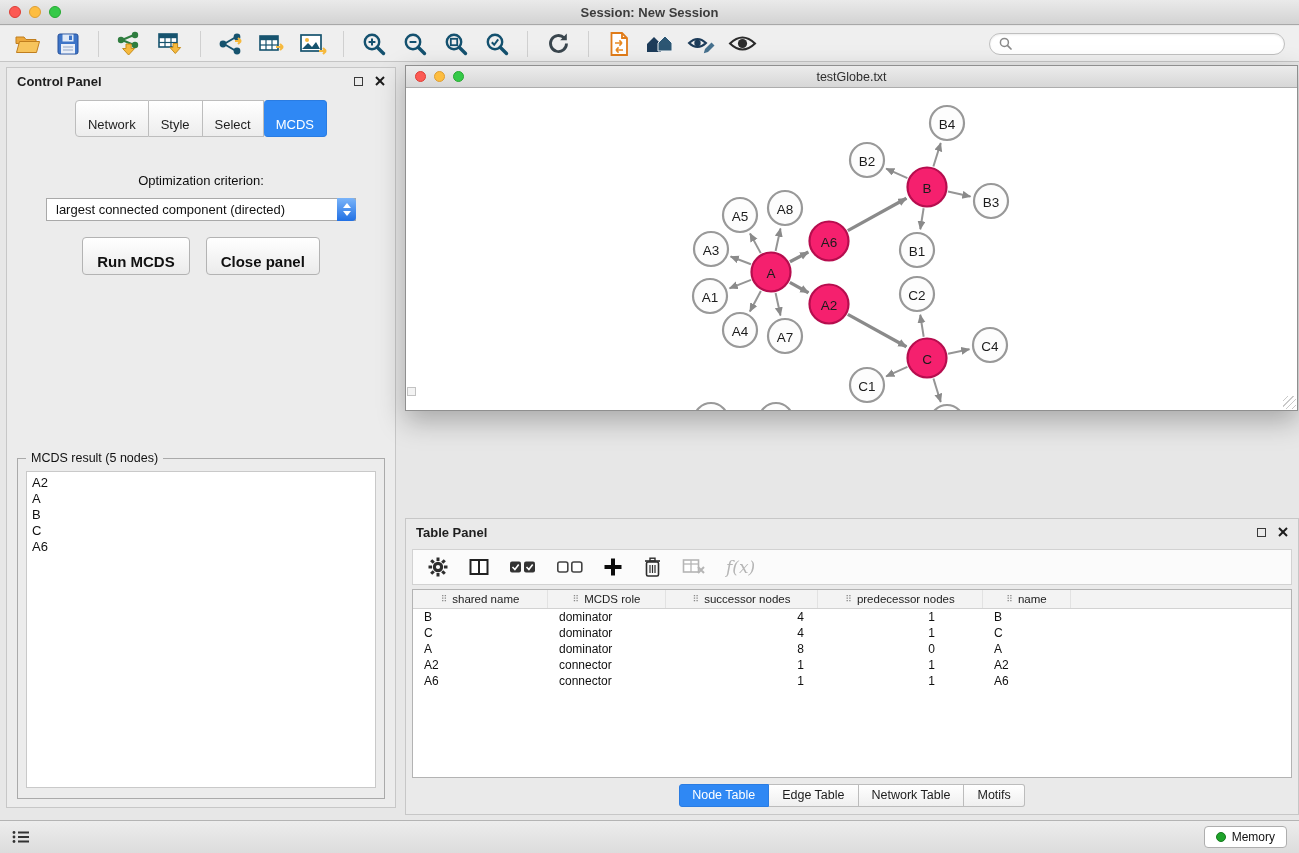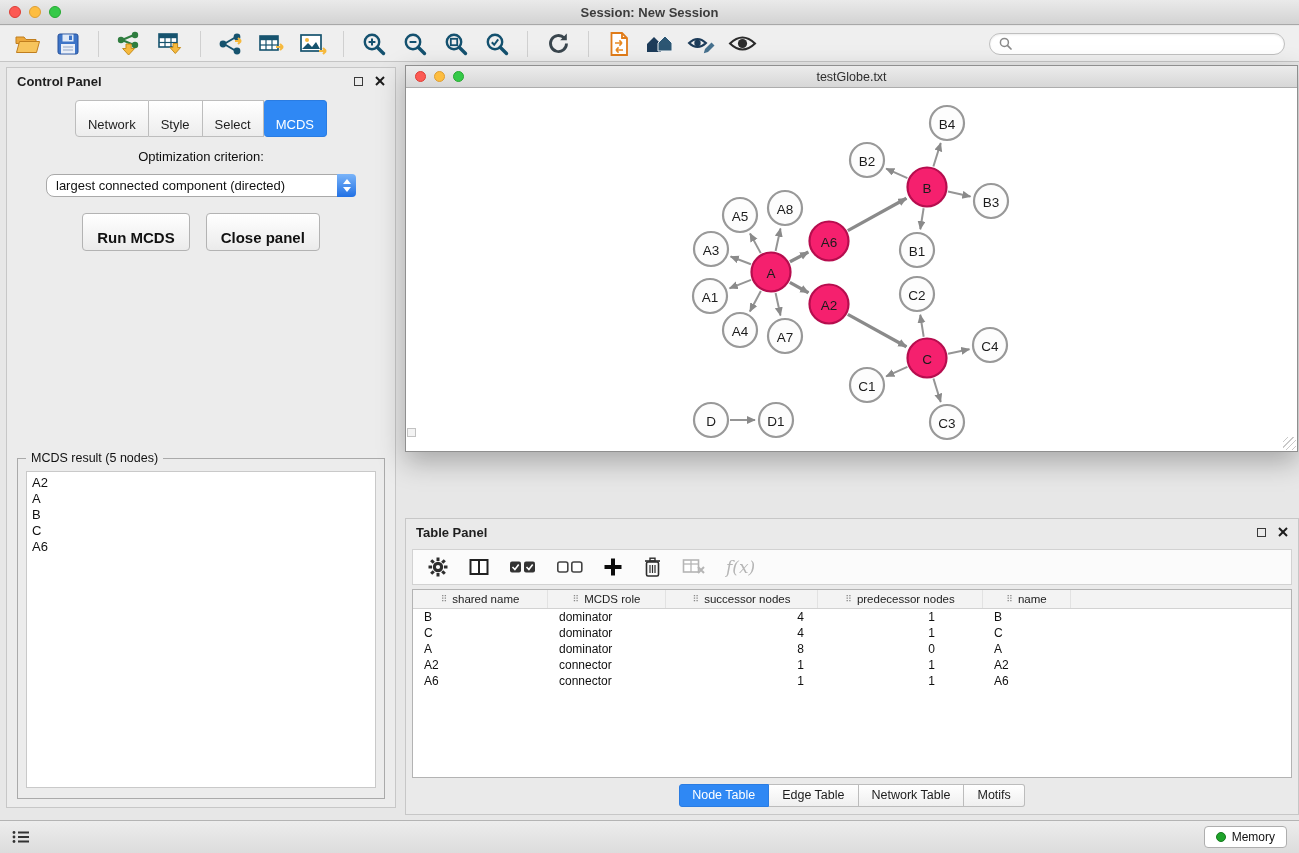--- a/index.html
+++ b/index.html
@@ -35,41 +35,41 @@
     border:1px solid #c7c7c7; }
   .panel-header { height:26px; display:flex; align-items:center; padding:0 10px; font-size:13px; color:#1e1e1e;font-weight:bold; }
   .panel-header .hspacer { margin-left:auto; }
   .float-icon { width:9px; height:9px; border:1.4px solid #3a3a3a; display:inline-block; margin-right:12px; }
   .close-x { display:inline-block; }
   .cp-tabs { display:flex; justify-content:center; margin-top:6px; }
   .cp-tab { font-size:13px; padding:16px 12px 4px; background:linear-gradient(#ffffff,#ededed);
     border:1px solid #bdbdbd; border-left:none; color:#1e1e1e; }
   .cp-tab:first-child { border-left:1px solid #bdbdbd; border-radius:4px 0 0 4px; }
   .cp-tab.active { background:#2f88f4; color:#fff; border-color:#2a7ce2; border-radius:4px; }
-  .cp-body { text-align:center; margin-top:12px; }
+  .cp-body { text-align:center; margin-top:36px; }
   .opt-label { font-size:13px; color:#0d0d0d; }
   .combo { position:relative; width:310px; height:23px; margin:10px auto 0; background:#fff;
-    border:1px solid #a9a9a9; border-radius:8px; display:flex; align-items:center; padding:0 24px 0 9px;
+    border:1px solid #a9a9a9; border-radius:0; display:flex; align-items:center; padding:0 24px 0 9px;
     font-size:13px; color:#111; text-align:left; }
   .combo .stepper { position:absolute; right:-1px; top:-1px; bottom:-1px; width:19px; border-radius:0 4px 4px 0;
     background:linear-gradient(#7ab4f9,#2170e4); display:flex; flex-direction:column; align-items:center; justify-content:center; gap:3px; }
   .arr-up { width:0; height:0; border-left:4px solid transparent; border-right:4px solid transparent; border-bottom:5px solid #fff; }
   .arr-dn { width:0; height:0; border-left:4px solid transparent; border-right:4px solid transparent; border-top:5px solid #fff; }
   .btn-row { display:flex; justify-content:center; gap:16px; margin-top:16px; }
   .pbtn { font-size:15px; color:#111; padding:15px 14px 4px; background:linear-gradient(#ffffff,#ebebeb);
     border:1px solid #b3b3b3; border-radius:4px;font-weight:bold; }
   .mcds-fieldset { position:absolute; left:10px; right:10px; top:390px; bottom:8px;
     border:1px solid #aaaaaa; }
   .mcds-legend { position:absolute; top:-8px; left:8px; background:#ececec; padding:0 5px; font-size:12.5px; color:#111; }
   .mcds-list { position:absolute; left:8px; right:8px; top:12px; bottom:10px; background:#fff;
     border:1px solid #c9c9c9; font-size:13px; color:#111; text-align:left; padding:3px 5px; overflow:hidden; }
   .mcds-item { line-height:16px; }
 
   
-  .network-window { position:absolute; left:405px; top:3px; width:893px; height:387px; background:#fff;
+  .network-window { position:absolute; left:405px; top:3px; width:893px; height:346px; background:#fff;
     border:1px solid #8f8f8f; box-shadow:0 10px 26px rgba(0,0,0,.28); }
   .nw-titlebar { position:relative; height:22px; background:linear-gradient(#ececec,#d7d7d7);
     border-bottom:1px solid #adadad; display:flex; align-items:center; justify-content:center;
     font-size:12.5px; color:#2e2e2e; }
   .nw-canvas { position:absolute; left:0; right:0; top:23px; bottom:0; background:#fff; overflow:hidden; }
   .nw-canvas svg { position:absolute; inset:0; }
   .nw-grip { position:absolute; right:1px; bottom:1px; width:13px; height:13px;
     background:repeating-linear-gradient(135deg, transparent 0 3px, #c9c9c9 3px 4px); }
   .nw-sq { position:absolute; left:1px; bottom:14px; width:9px; height:9px; border:1px solid #c2c2c2; background:#f3f3f3; }
 

